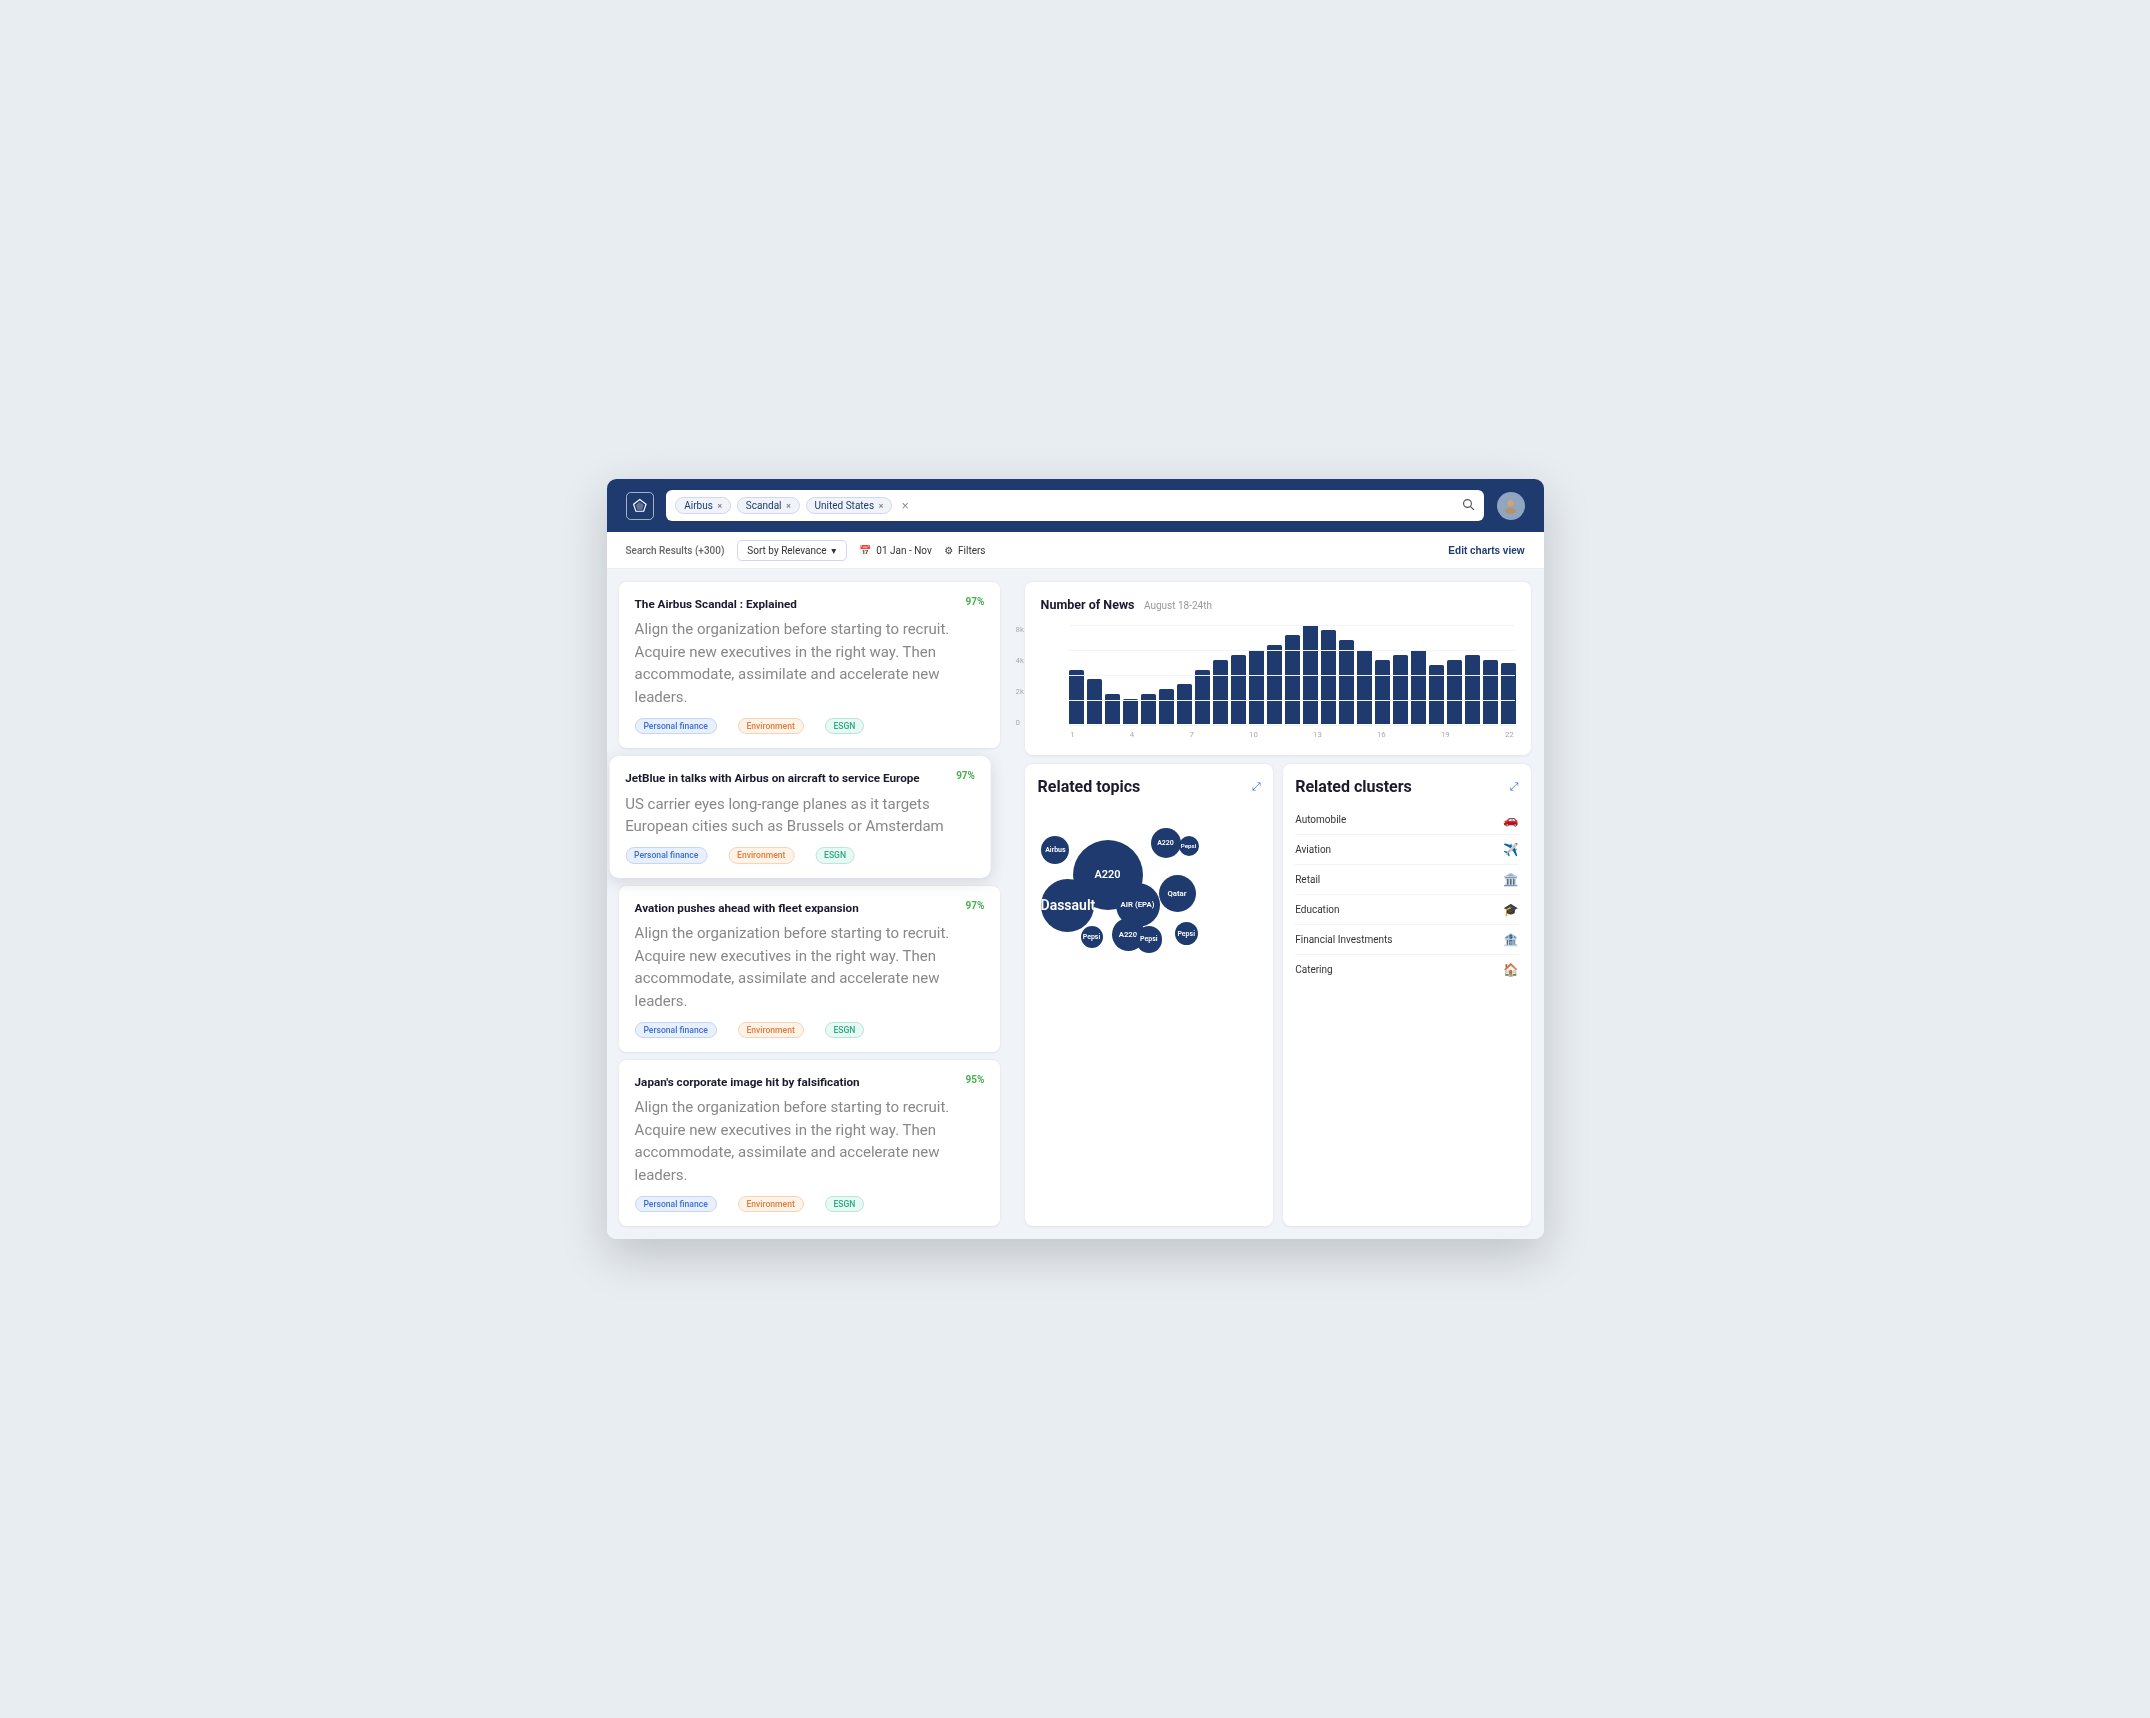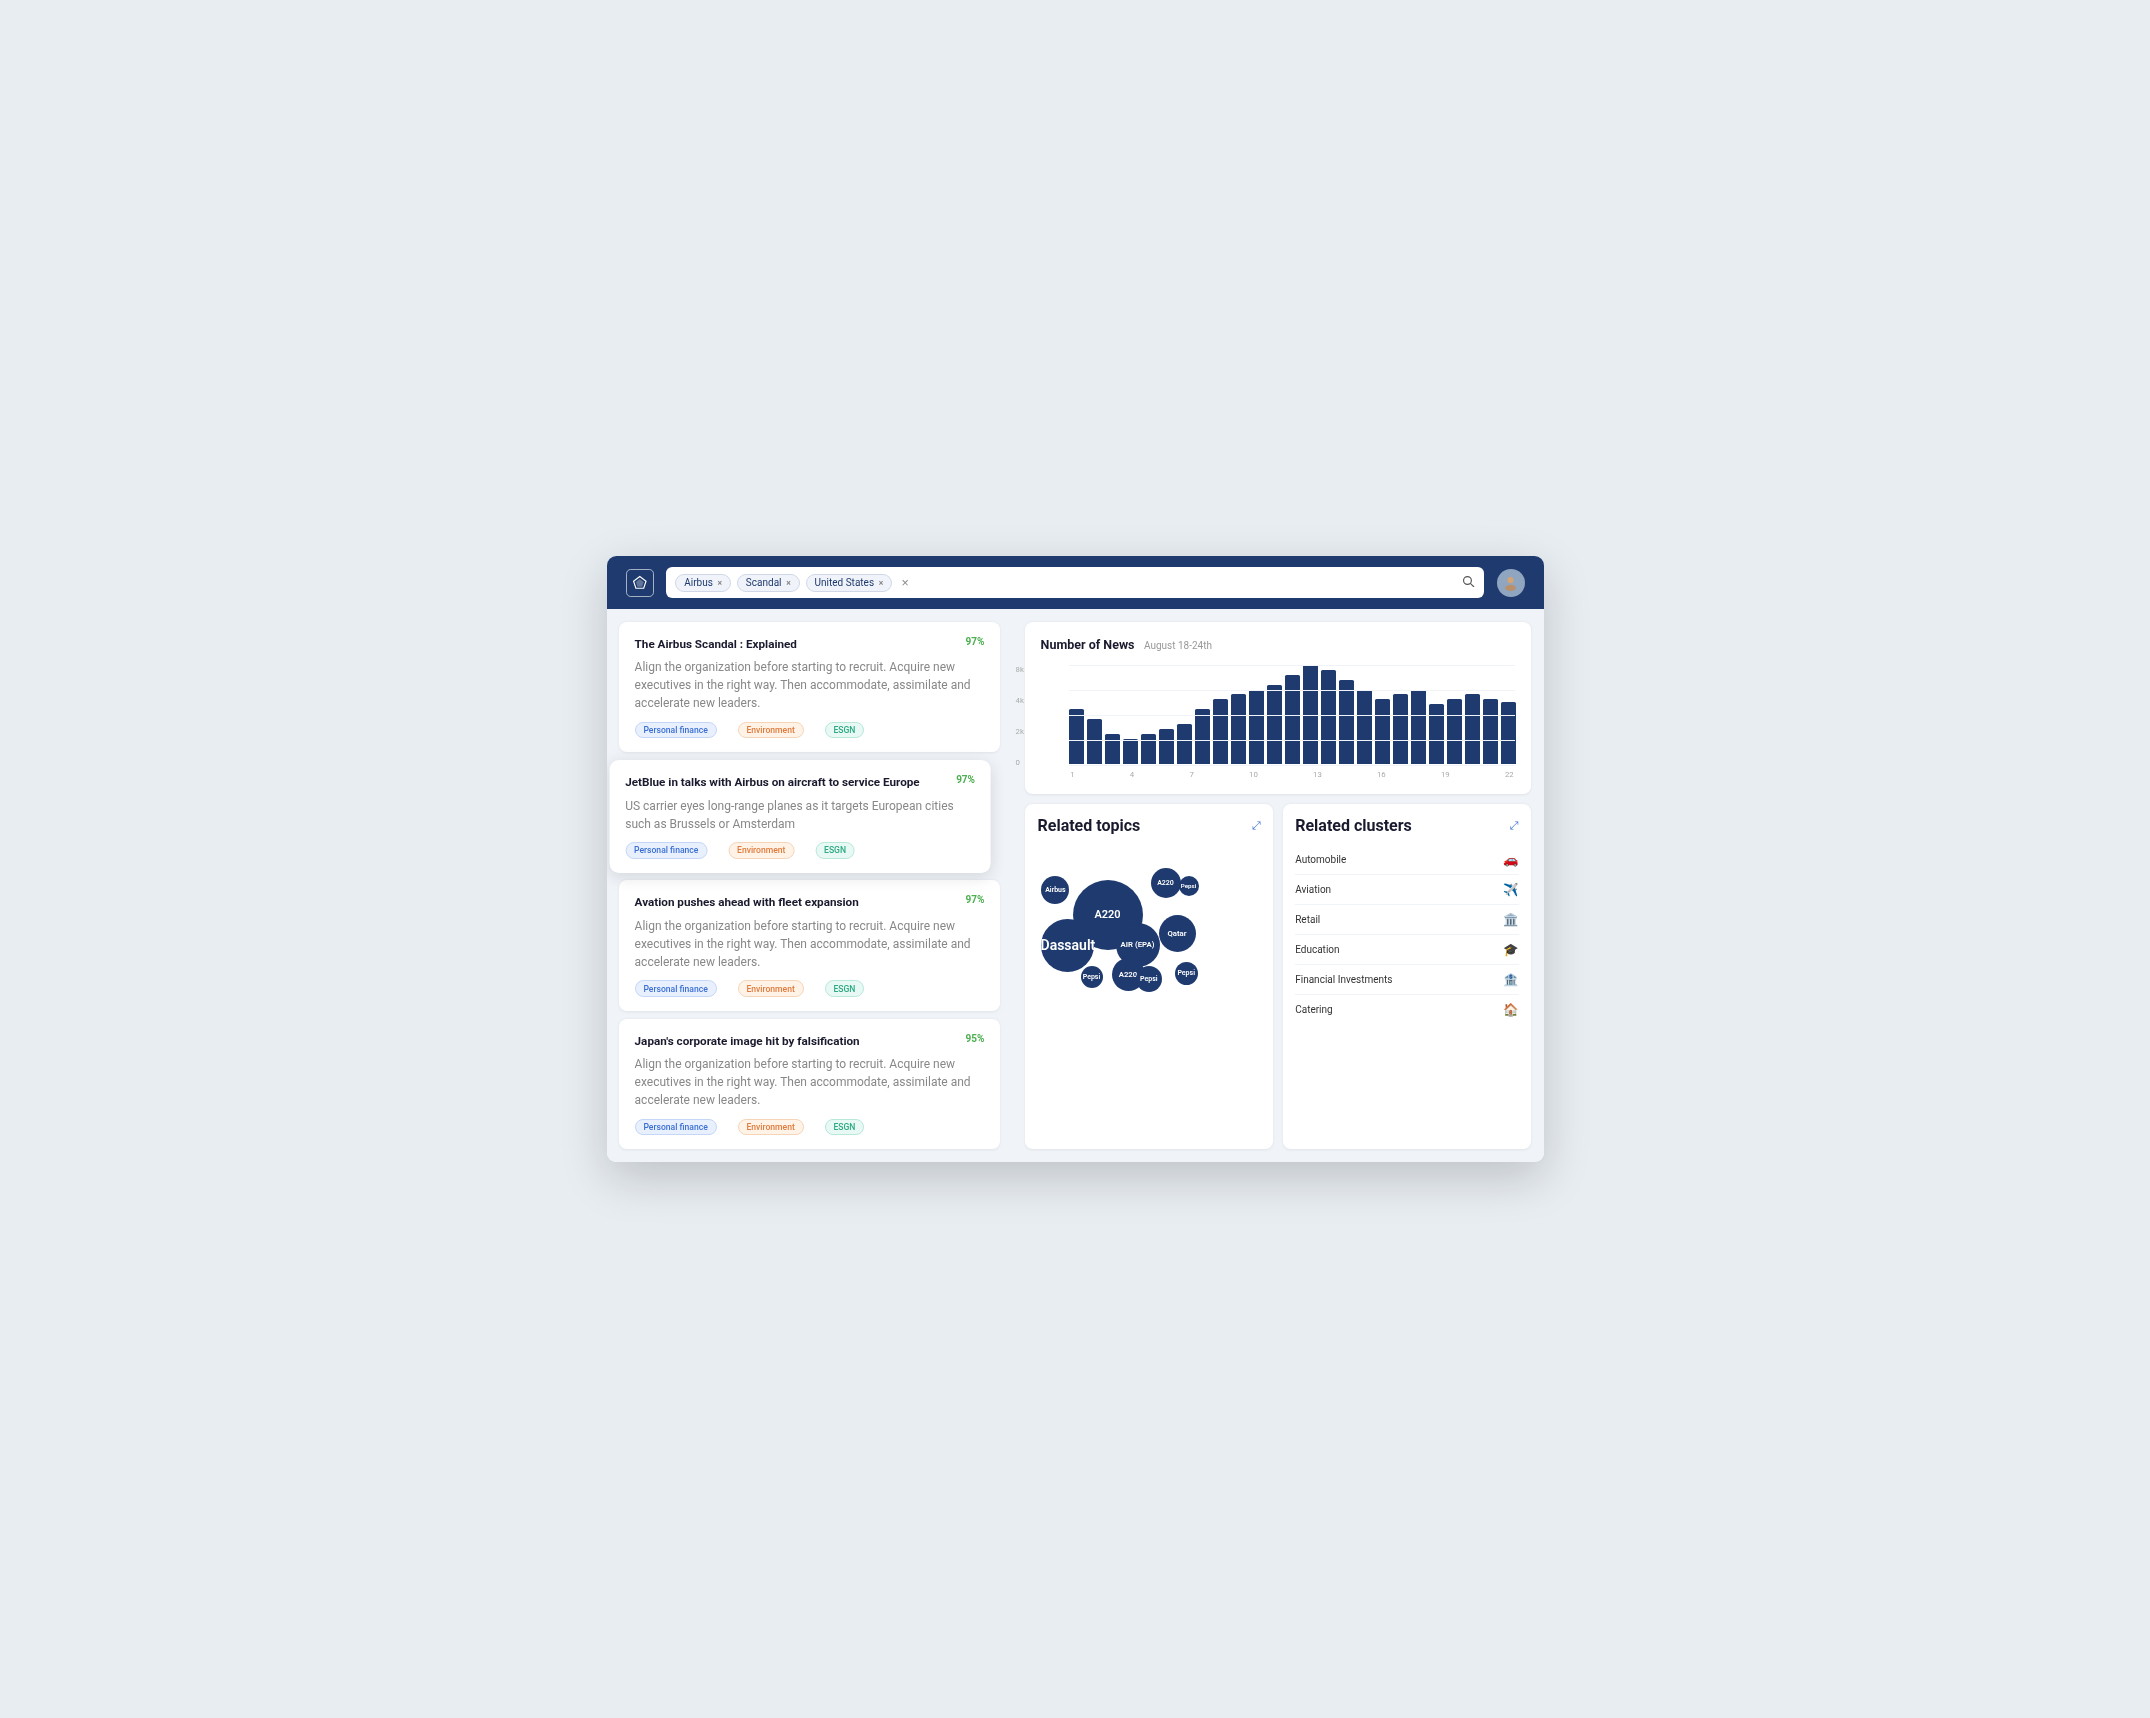--- a/index.html
+++ b/index.html
@@ -214,21 +214,21 @@
 
     .card-score {
       font-size: 10px;
       font-weight: 700;
       color: #4CAF50;
       margin-left: 9.4px;
       flex-shrink: 0;
     }
 
     .card-description {
-      font-size: 12px;
+      font-size: 15px;
       color: #888;
       line-height: 1.5;
       margin-bottom: 9.4px;
     }
 
     .card-tags {
       display: flex;
       gap: 21px;
       flex-wrap: wrap;
     }
@@ -460,20 +460,40 @@
     </div>
 
     <div class="avatar">
       <svg width="17" height="17" viewBox="0 0 22 22" fill="none">
         <circle cx="11" cy="8" r="4" fill="#d4a574"></circle>
         <ellipse cx="11" cy="18" rx="7" ry="4" fill="#b8906a"></ellipse>
       </svg>
     </div>
   </div>
 
+  <div class="toolbar">
+    <span class="search-results-label">Search Results (+300)</span>
+
+    <div class="sort-dropdown">
+      <span>Sort by Relevance</span>
+      <span>▾</span>
+    </div>
+
+    <div class="date-filter">
+      <span>📅</span>
+      <span>01 Jan - Nov</span>
+    </div>
+
+    <div class="filters-btn">
+      <span>⚙</span>
+      <span>Filters</span>
+    </div>
+
+    <button class="edit-charts-btn">Edit charts view</button>
+  </div>
 
   <div class="main-content">
 
     <div class="results-panel">
 
       <div class="result-card">
         <div class="card-header">
           <span class="card-title">The Airbus Scandal : Explained</span>
           <span class="card-score">97%</span>
         </div>

